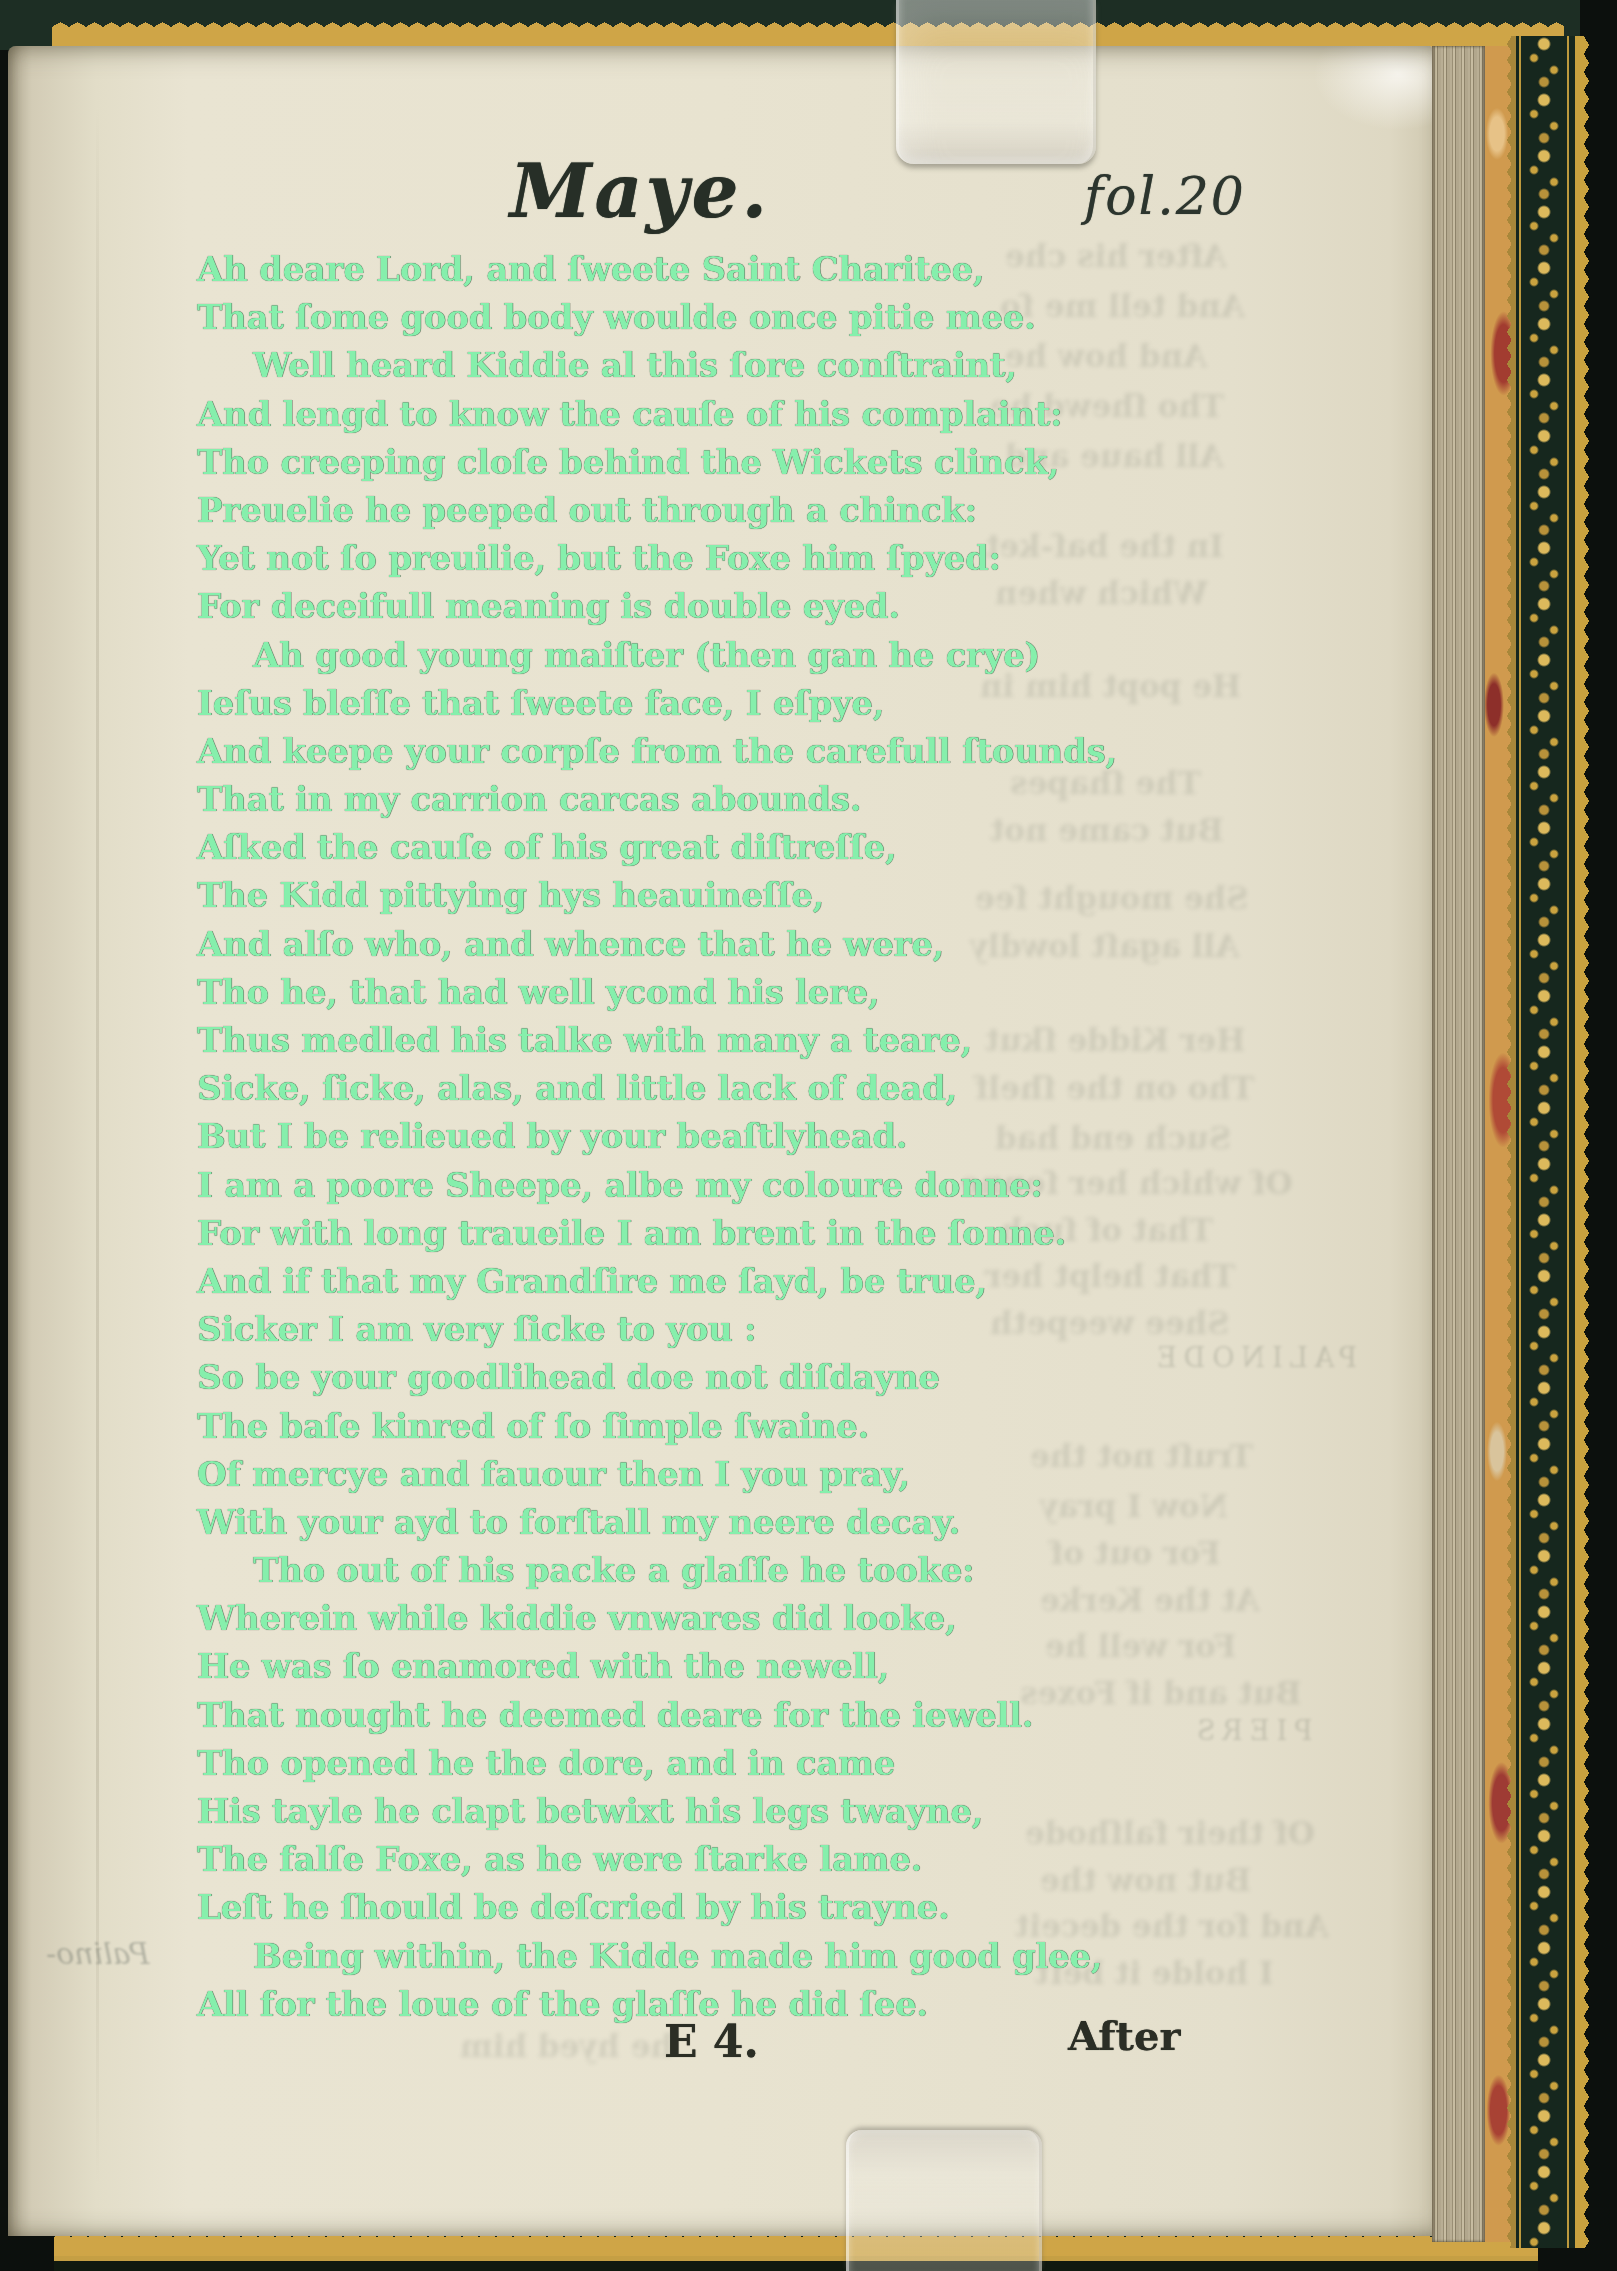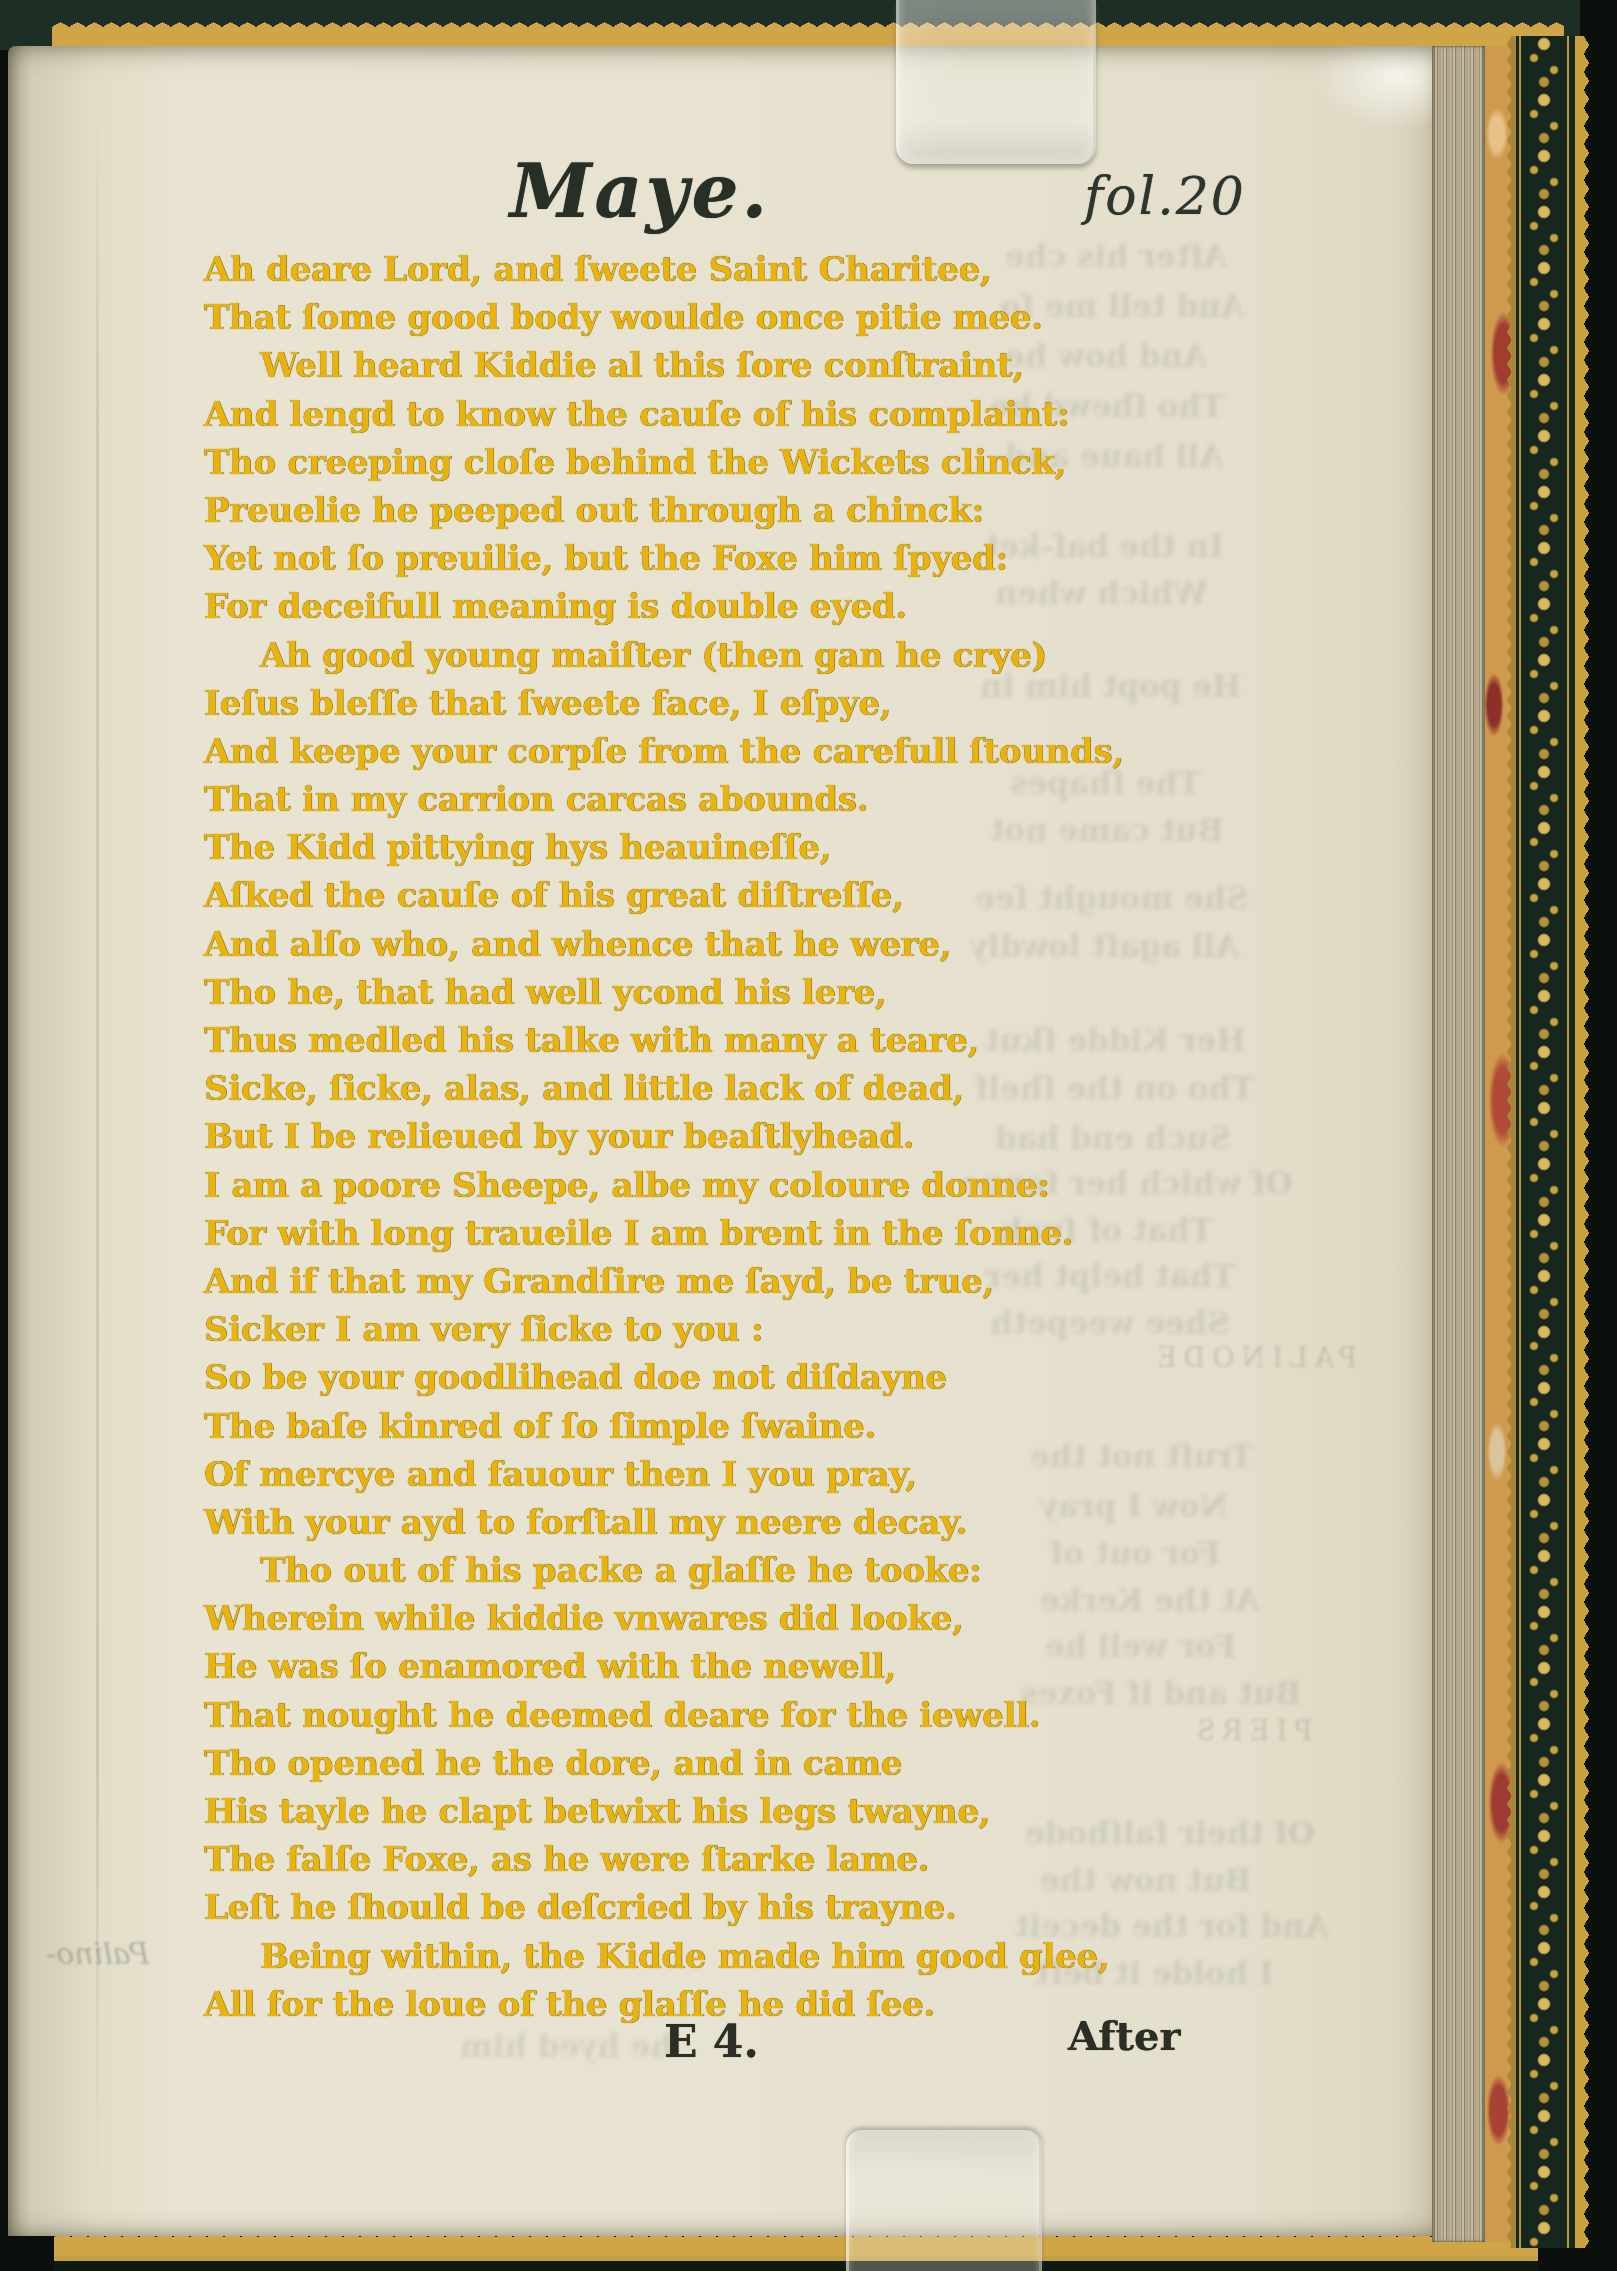--- a/index.html
+++ b/index.html
@@ -62,22 +62,22 @@
     background-size:9px 16px;background-repeat:repeat-y;}
 
   
   .header-title{position:absolute;left:470px;top:148px;width:340px;text-align:center;
     font-style:italic;font-weight:700;font-size:74px;letter-spacing:3px;color:#272f27;
     text-shadow:0 0 1px rgba(39,47,39,.8);}
   .folio{position:absolute;left:1084px;top:166px;font-style:italic;font-size:52px;
     color:#2c352e;letter-spacing:2px;text-shadow:0 0 1px rgba(44,53,46,.7);}
   .poem{position:absolute;left:197px;top:245px;width:1000px;}
   .poem-line{height:48.2px;line-height:48.2px;font-size:34px;font-weight:700;
-    letter-spacing:-0.3px;color:#eab308;white-space:nowrap;
-    text-shadow:0 0 0.8px rgba(43,46,37,.95),0.4px 0.4px 0 rgba(43,46,37,.5);margin-left:7px;}
+    letter-spacing:-0.3px;color:#86efac;white-space:nowrap;
+    text-shadow:0 0 0.8px rgba(43,46,37,.95),0.4px 0.4px 0 rgba(43,46,37,.5);}
   .poem-line.indent{padding-left:56px;}
   .sig{position:absolute;left:664px;top:2016px;font-size:44px;font-weight:700;color:#2b2e25;
     text-shadow:0 0 0.8px rgba(43,46,37,.9);}
   .catchword{position:absolute;left:1068px;top:2012px;font-size:40px;font-weight:700;color:#2b2e25;
     text-shadow:0 0 0.8px rgba(43,46,37,.9);text-align:center;}
 
   
   .bleed{position:absolute;transform:scaleX(-1);filter:blur(2px);opacity:.14;
     font-weight:700;font-size:31px;color:#4c5449;white-space:nowrap;}
   .bleed.caps{font-weight:400;letter-spacing:7px;filter:blur(1.4px);opacity:.2;font-size:27px;}
@@ -154,22 +154,22 @@
       <div class="poem-line indent">Well heard Kiddie al this ſore conſtraint,</div>
       <div class="poem-line">And lengd to know the cauſe of his complaint:</div>
       <div class="poem-line">Tho creeping cloſe behind the Wickets clinck,</div>
       <div class="poem-line">Preuelie he peeped out through a chinck:</div>
       <div class="poem-line">Yet not ſo preuilie, but the Foxe him ſpyed:</div>
       <div class="poem-line">For deceifull meaning is double eyed.</div>
       <div class="poem-line indent">Ah good young maiſter (then gan he crye)</div>
       <div class="poem-line">Ieſus bleſſe that ſweete face, I eſpye,</div>
       <div class="poem-line">And keepe your corpſe from the carefull ſtounds,</div>
       <div class="poem-line">That in my carrion carcas abounds.</div>
+      <div class="poem-line">Aſked the cauſe of his great diſtreſſe,</div>
       <div class="poem-line">The Kidd pittying hys heauineſſe,</div>
-      <div class="poem-line">Aſked the cauſe of his great diſtreſſe,</div>
       <div class="poem-line">And alſo who, and whence that he were,</div>
       <div class="poem-line">Tho he, that had well ycond his lere,</div>
       <div class="poem-line">Thus medled his talke with many a teare,</div>
       <div class="poem-line">Sicke, ſicke, alas, and little lack of dead,</div>
       <div class="poem-line">But I be relieued by your beaſtlyhead.</div>
       <div class="poem-line">I am a poore Sheepe, albe my coloure donne:</div>
       <div class="poem-line">For with long traueile I am brent in the ſonne.</div>
       <div class="poem-line">And if that my Grandſire me ſayd, be true,</div>
       <div class="poem-line">Sicker I am very ſicke to you :</div>
       <div class="poem-line">So be your goodlihead doe not diſdayne</div>

